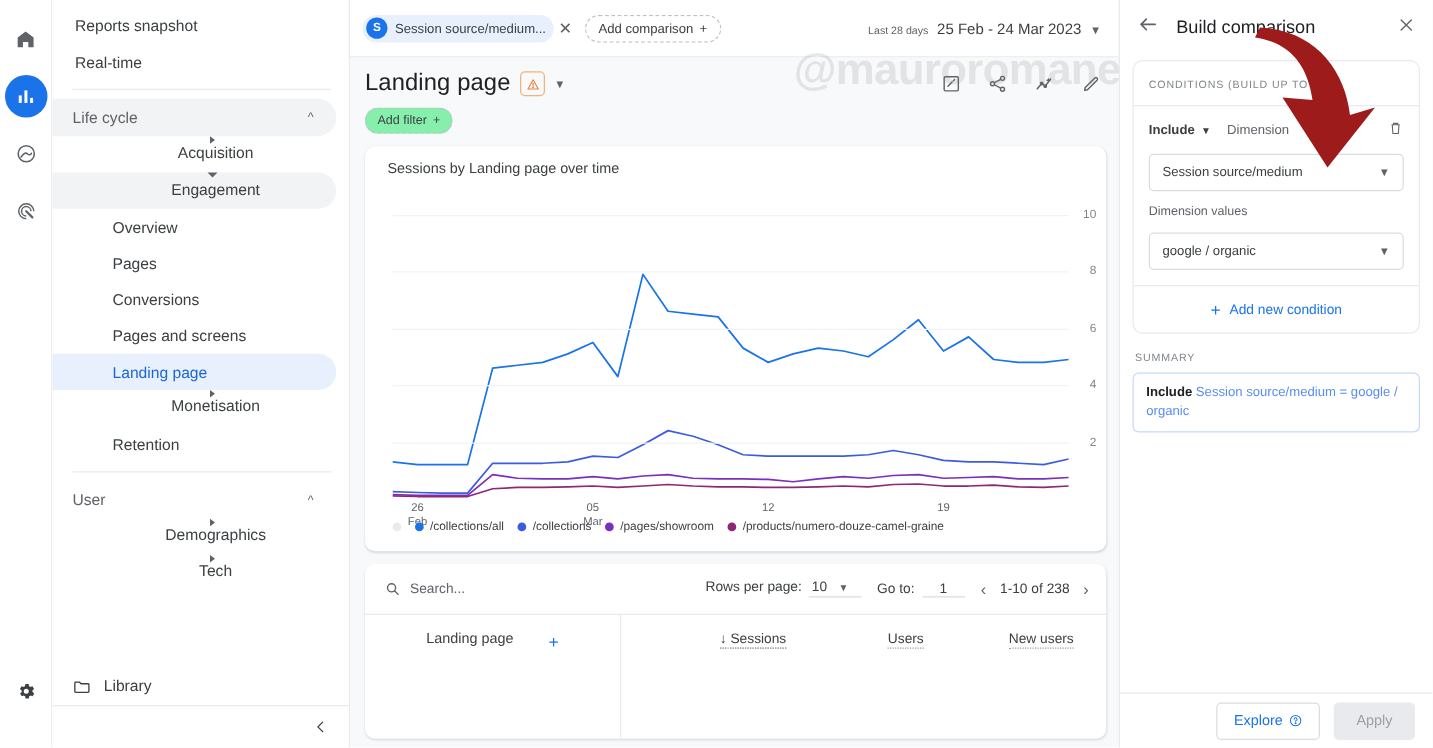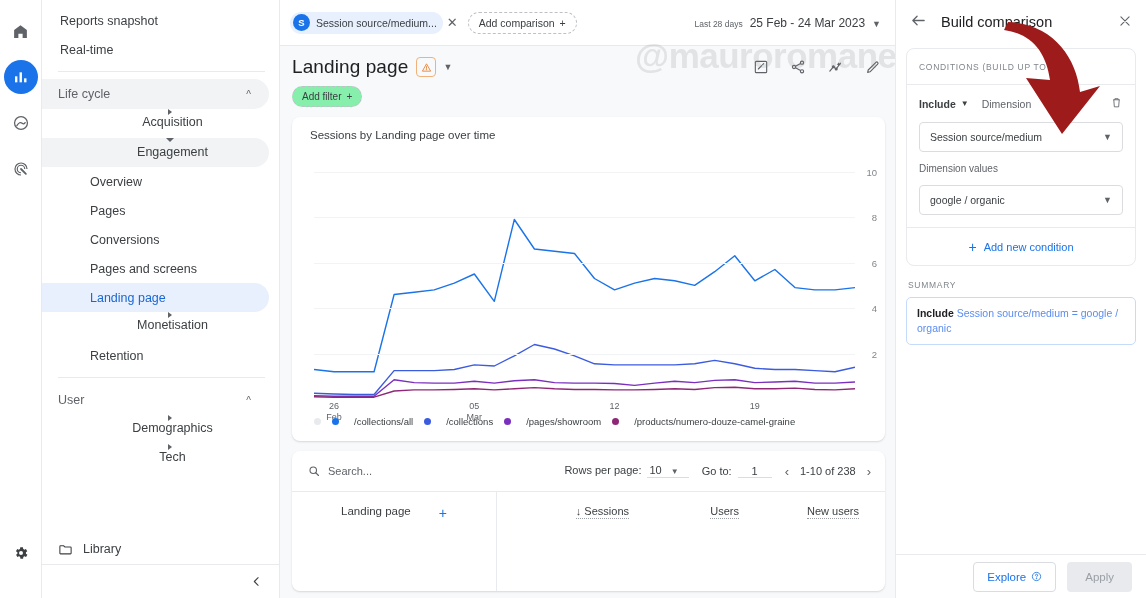--- a/index.html
+++ b/index.html
@@ -109,21 +109,21 @@
   }
   .card-title { font-size:11.5px; color:#3c4043; padding:12px 0 0 18px; }
   .chart-area { position:relative; height:250px; margin:8px 30px 0 22px; }
   .ylab { position:absolute; right:-22px; font-size:9.5px; color:#80868b; transform:translateY(-50%); }
   .gridline { position:absolute; left:0; right:0; height:1px; background:#f1f3f4; }
   .xlab { position:absolute; top:252px; font-size:9px; color:#5f6368; text-align:center; transform:translateX(-50%); line-height:11px;}
   .legend {
     position:absolute; left:22px; bottom:14px; display:flex; align-items:center; gap:11px;
     font-size:9.5px; color:#3c4043; flex-wrap:nowrap;
   }
-  .lg { display:flex; align-items:center; gap:15px; cursor:pointer; white-space:nowrap;}
+  .lg { display:flex; align-items:center; gap:5px; cursor:pointer; white-space:nowrap;}
   .dot { width:7px;height:7px;border-radius:50%; }
 
   .tablecard {
     margin:10px 10px 0 12px; background:#fff; border-radius:8px;
     box-shadow:0 1px 2px rgba(60,64,67,.18); height:140px; overflow:hidden;
   }
   .tbar { display:flex; align-items:center; height:40px; padding:0 14px 0 16px; font-size:11px; color:#3c4043;}
   .srch { display:flex; align-items:center; gap:8px; color:#5f6368; cursor:text; }
   .tbar-right { margin-left:auto; display:flex; align-items:center; gap:13px; }
   .rpp { display:flex; align-items:baseline; gap:6px; }

